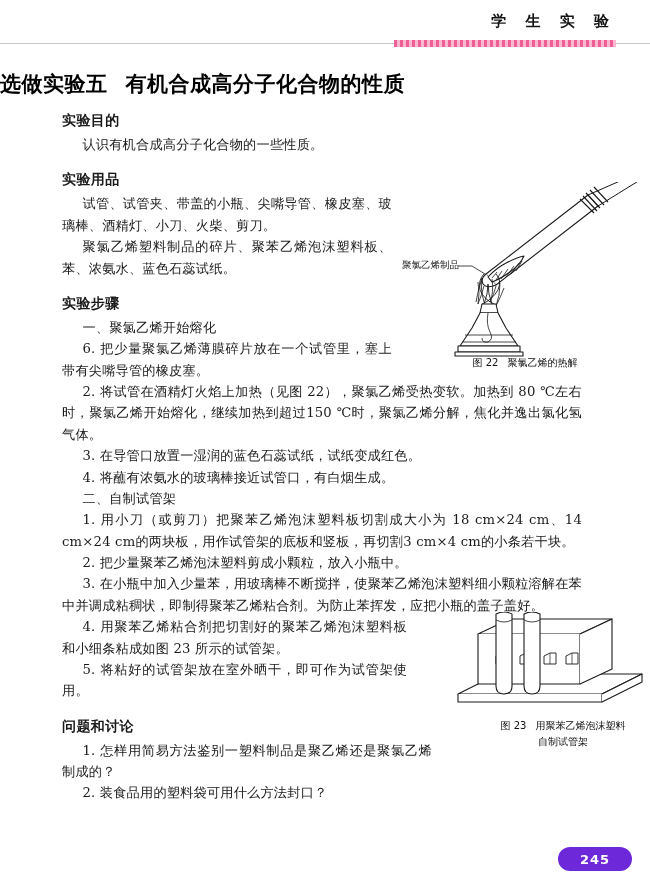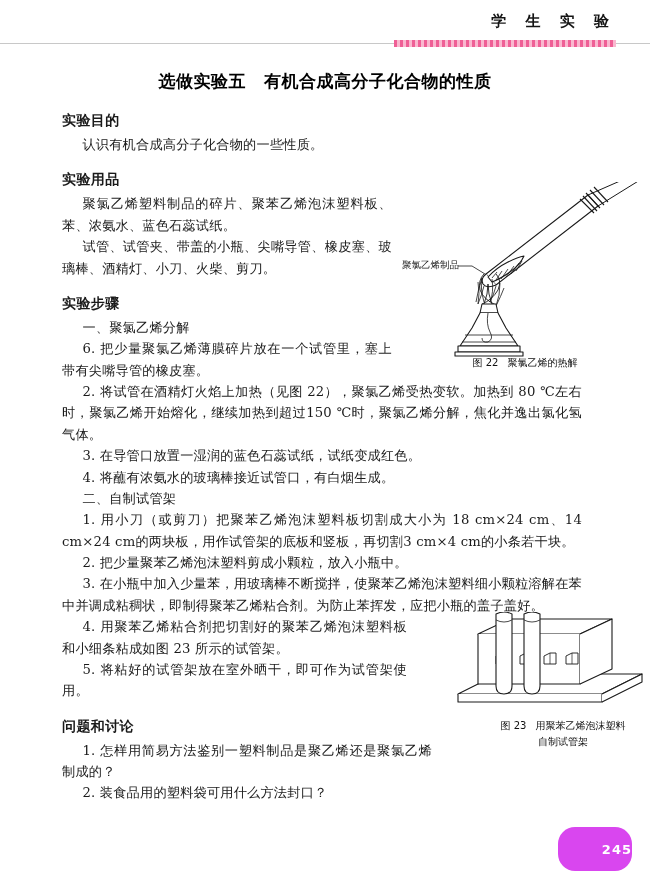--- a/index.html
+++ b/index.html
@@ -54,22 +54,21 @@
         #f9b8cf 3px, #f9b8cf 6px);
     background-size: 6px 7px;
   }
 
   
   .doc-title {
     position: absolute;
     top: 70px;
     left: 0;
     width: 650px;
-    text-align: center;
-    font-size: 17px;
+    font-size: 21px;
     font-weight: bold;
     color: #000;
     letter-spacing: 0.5px;
   }
   .doc-title .lead { margin-right: 18px; }
 
   
   .content {
     position: absolute;
     top: 112px;
@@ -147,30 +146,30 @@
     left: 13px; top: 106px; width: 196px; line-height: 1.55;
   }
   .fig23-caption .num { margin-right: 9px; }
 
   
   .page-number {
     position: absolute;
     right: 18px;
     bottom: 22px;
     width: 74px;
-    height: 44px;
-    background: #d946ef;
+    height: 24px;
+    background: #6d28d9;
     border-radius: 17px / 17px;
     color: #ffffff;
     font-size: 13px;
     font-weight: bold;
     font-family: "DejaVu Sans", "Liberation Sans", sans-serif;
     display: flex;
     align-items: center;
-    justify-content: flex-end;
+    justify-content: center;
     letter-spacing: 1px;
   }
 
   svg { display: block; }
 </style>
 </head>
 <body>
 
 <div class="running-head">
   <div class="rule-thin"></div>
@@ -183,27 +182,27 @@
 </div>
 
 <div class="content">
 
   <div class="sec-head">实验目的</div>
   <p class="para indent w-narrow">认识有机合成高分子化合物的一些性质。</p>
 
   <div class="gap-md"></div>
 
   <div class="sec-head">实验用品</div>
+  <p class="para indent w-narrow">试管、试管夹、带盖的小瓶、尖嘴导管、橡皮塞、玻璃棒、酒精灯、小刀、火柴、剪刀。</p>
   <p class="para indent w-narrow">聚氯乙烯塑料制品的碎片、聚苯乙烯泡沫塑料板、苯、浓氨水、蓝色石蕊试纸。</p>
-  <p class="para indent w-narrow">试管、试管夹、带盖的小瓶、尖嘴导管、橡皮塞、玻璃棒、酒精灯、小刀、火柴、剪刀。</p>
 
   <div class="gap-md"></div>
 
   <div class="sec-head">实验步骤</div>
-  <p class="sub-head indent w-narrow">一、聚氯乙烯分解</p>
+  <p class="sub-head indent w-narrow">一、聚氯乙烯开始熔化</p>
   <p class="para indent w-narrow">6. 把少量聚氯乙烯薄膜碎片放在一个试管里，塞上带有尖嘴导管的橡皮塞。</p>
   <p class="para indent w-full">2. 将试管在酒精灯火焰上加热（见图 22），聚氯乙烯受热变软。加热到 80 ℃左右时，聚氯乙烯开始熔化，继续加热到超过150 ℃时，聚氯乙烯分解，焦化并逸出氯化氢气体。</p>
   <p class="para indent w-full">3. 在导管口放置一湿润的蓝色石蕊试纸，试纸变成红色。</p>
   <p class="para indent w-full">4. 将蘸有浓氨水的玻璃棒接近试管口，有白烟生成。</p>
 
   <p class="sub-head indent w-full">二、自制试管架</p>
   <p class="para indent w-full">1. 用小刀（或剪刀）把聚苯乙烯泡沫塑料板切割成大小为 18 cm×24 cm、14 cm×24 cm的两块板，用作试管架的底板和竖板，再切割3 cm×4 cm的小条若干块。</p>
   <p class="para indent w-full">2. 把少量聚苯乙烯泡沫塑料剪成小颗粒，放入小瓶中。</p>
   <p class="para indent w-full">3. 在小瓶中加入少量苯，用玻璃棒不断搅拌，使聚苯乙烯泡沫塑料细小颗粒溶解在苯中并调成粘稠状，即制得聚苯乙烯粘合剂。为防止苯挥发，应把小瓶的盖子盖好。</p>
   <p class="para indent w-mid">4. 用聚苯乙烯粘合剂把切割好的聚苯乙烯泡沫塑料板和小细条粘成如图 23 所示的试管架。</p>

